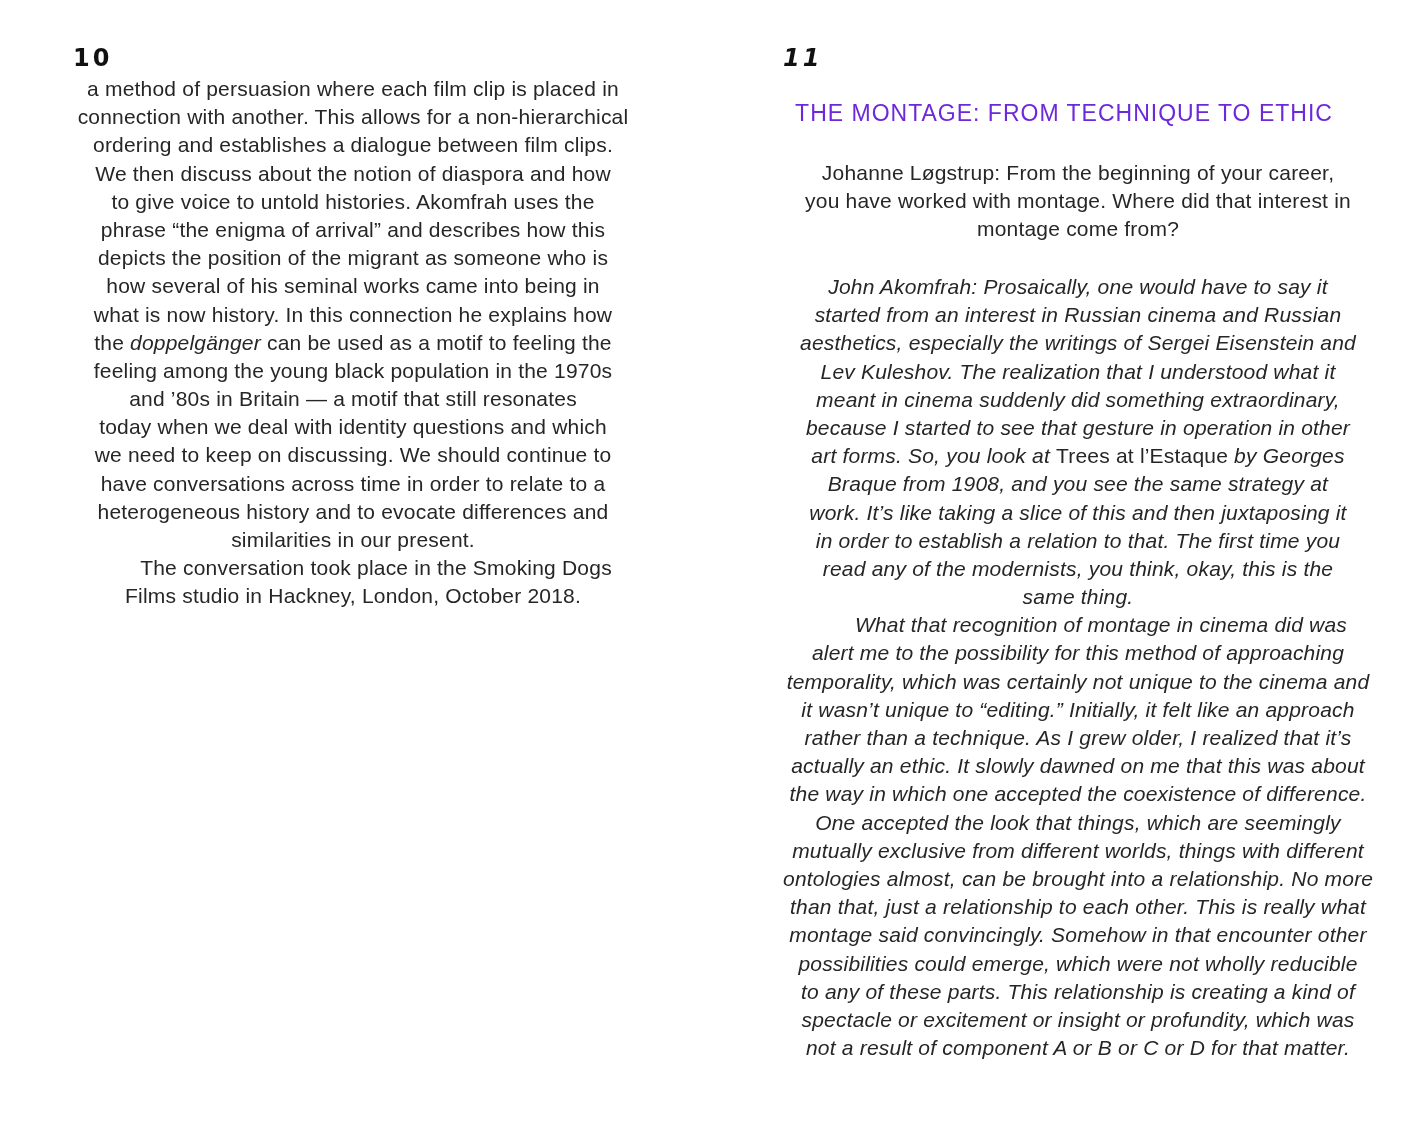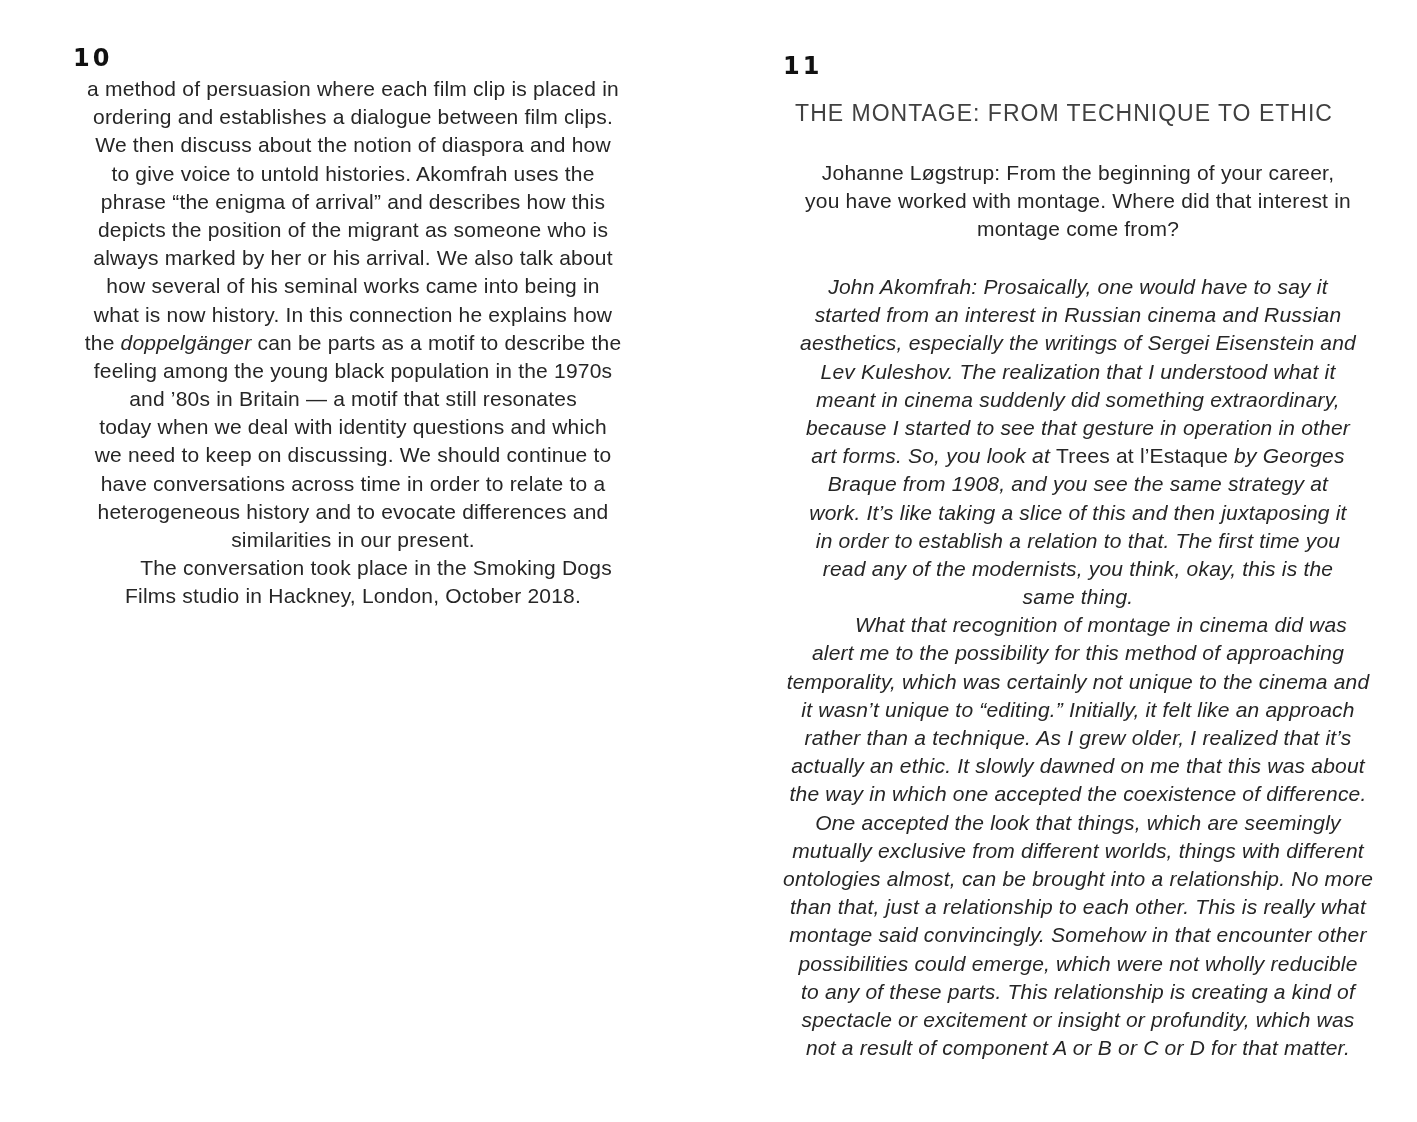--- a/index.html
+++ b/index.html
@@ -19,21 +19,21 @@
     font-size:24px;
     letter-spacing:3px;
     color:#111111;
   }
   .heading {
     position:absolute;
     text-align:center;
     font-size:23px;
     font-weight:400;
     letter-spacing:1px;
-    color:#404040;
+    color:#6d28d9;
     white-space:nowrap;
   }
   .textcol {
     position:absolute;
     font-size:21px;
     line-height:28.2px;
     letter-spacing:0.2px;
     white-space:nowrap;
     color:#262626;
     text-align:center;
@@ -46,43 +46,43 @@
 </style>
 </head>
 <body>
 
 <div>
 
   <section>
     <div class="pagenum" style="left:73px; top:44px; width:545px;">10</div>
     <div class="textcol" style="left:73px; top:75px; width:560px;">
         <div class="line"><span>a method of persuasion where each film clip is placed in</span></div>
+        <div class="line"><span>connection with another. This allows for a non-hierarchical</span></div>
         <div class="line"><span>ordering and establishes a dialogue between film clips.</span></div>
         <div class="line"><span>We then discuss about the notion of diaspora and how</span></div>
         <div class="line"><span>to give voice to untold histories. Akomfrah uses the</span></div>
         <div class="line"><span>phrase “the enigma of arrival” and describes how this</span></div>
         <div class="line"><span>depicts the position of the migrant as someone who is</span></div>
-        <div class="line"><span>always marked by her or his arrival. We also talk about</span></div>
         <div class="line"><span>how several of his seminal works came into being in</span></div>
         <div class="line"><span>what is now history. In this connection he explains how</span></div>
-        <div class="line"><span>the </span><span class="it">doppelgänger</span><span> can be parts as a motif to describe the</span></div>
+        <div class="line"><span>the </span><span class="it">doppelgänger</span><span> can be used as a motif to feeling the</span></div>
         <div class="line"><span>feeling among the young black population in the 1970s</span></div>
         <div class="line"><span>and ’80s in Britain — a motif that still resonates</span></div>
         <div class="line"><span>today when we deal with identity questions and which</span></div>
         <div class="line"><span>we need to keep on discussing. We should continue to</span></div>
         <div class="line"><span>have conversations across time in order to relate to a</span></div>
         <div class="line"><span>heterogeneous history and to evocate differences and</span></div>
         <div class="line"><span>similarities in our present.</span></div>
         <div class="line indent"><span>The conversation took place in the Smoking Dogs</span></div>
         <div class="line"><span>Films studio in Hackney, London, October 2018.</span></div>
       </div>
   </section>
 
   <section>
-    <div class="pagenum" style="left:783px; top:52px; width:562px;">11</div>
+    <div class="pagenum" style="left:783px; top:44px; width:562px;font-style:italic;">11</div>
     <div class="heading" style="left:783px; top:100px; width:562px;">THE MONTAGE: FROM TECHNIQUE TO ETHIC</div>
     <div class="textcol" style="left:783px; top:159px; width:590px;">
         <div class="line"><span>Johanne Løgstrup: From the beginning of your career,</span></div>
         <div class="line"><span>you have worked with montage. Where did that interest in</span></div>
         <div class="line"><span>montage come from?</span></div>
       </div>
     <div class="textcol answer" style="left:783px; top:273px; width:590px;">
         <div class="line"><span>John Akomfrah: Prosaically, one would have to say it</span></div>
         <div class="line"><span>started from an interest in Russian cinema and Russian</span></div>
         <div class="line"><span>aesthetics, especially the writings of Sergei Eisenstein and</span></div>

